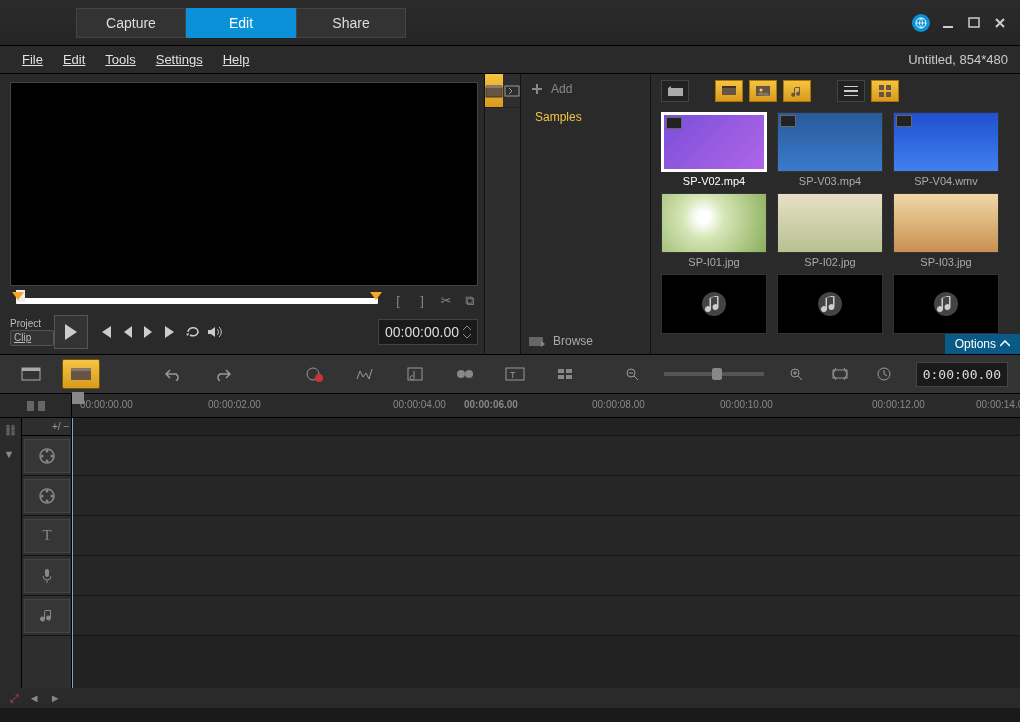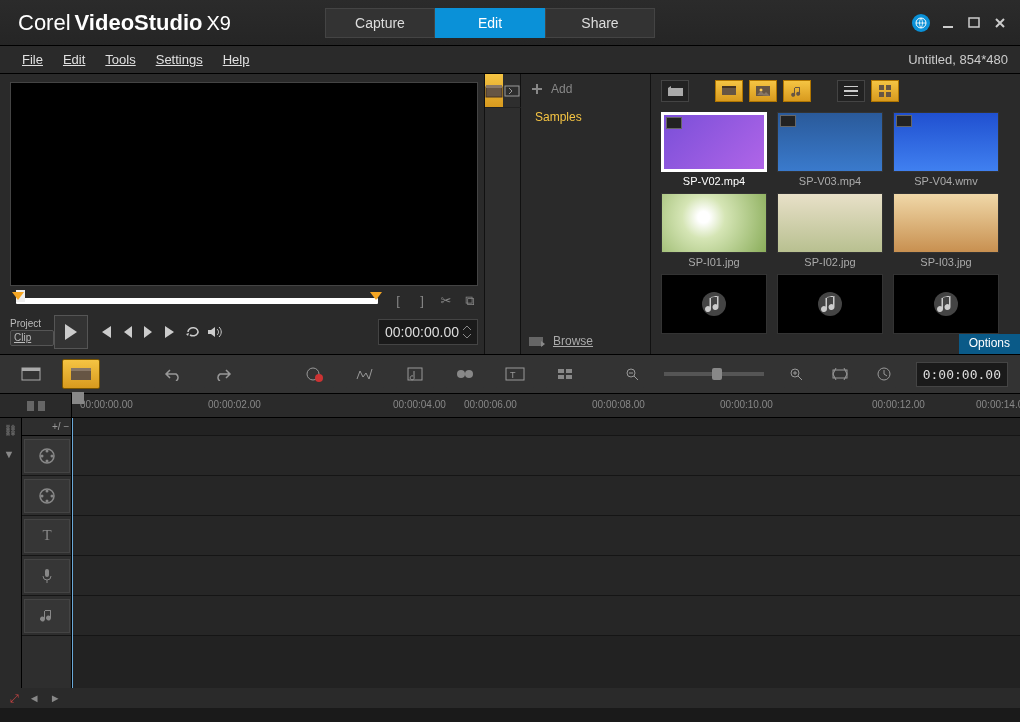--- a/index.html
+++ b/index.html
@@ -39,34 +39,34 @@
 .pctl { width:22px; height:30px; display:flex; align-items:center; justify-content:center; cursor:pointer; color:#ccc;}
 .timecode { margin-left:auto; background:#1a1a1a; border:1px solid #444; padding:4px 6px; font-family:monospace; font-size:14px; color:#ddd; display:flex; align-items:center; gap:4px;}
 
 .lib-col { flex:1; display:flex;}
 .lib-tabs { width:36px; background:#2e2e2e; display:flex; flex-direction:row; border-right:1px solid #111;}
 .ltab { height:34px; display:flex; align-items:center; justify-content:center; cursor:pointer; color:#999; border-bottom:1px solid #222;}
 .ltab.active { background:linear-gradient(#f5c443,#d89a1e); color:#fff;}
 .lib-side { width:130px; background:#2a2a2a; border-right:1px solid #111;}
 .add-row { height:30px; display:flex; align-items:center; gap:8px; padding:0 10px; color:#888; cursor:pointer;}
 .folder-item { padding:6px 14px; color:#f5c443; cursor:pointer;}
-.browse-row { position:absolute; bottom:0; width:130px; height:26px; display:flex; align-items:center; gap:8px; padding:0 8px; color:#aaa; cursor:pointer;text-decoration:underline;}
+.browse-row { position:absolute; bottom:0; width:130px; height:26px; display:flex; align-items:center; gap:8px; padding:0 8px; color:#aaa; cursor:pointer;}
 .lib-main { flex:1; display:flex; flex-direction:column; position:relative;}
 .lib-tools { height:34px; display:flex; align-items:center; gap:6px; padding:0 10px; background:#2a2a2a;}
 .tbtn { width:28px; height:22px; background:#222; border:1px solid #444; display:flex; align-items:center; justify-content:center; cursor:pointer; color:#ccc; font-size:11px;}
 .tbtn.g { background:linear-gradient(#f5c443,#d89a1e); border-color:#b07500; color:#654;}
 .gap { width:14px;}
 .thumbs { flex:1; overflow:hidden; padding:4px 8px; display:flex; flex-wrap:wrap; gap:6px; align-content:flex-start;}
 .thumb { width:110px; display:flex; flex-direction:column; align-items:center; cursor:pointer;}
 .thumb-img { width:106px; height:60px; background:#444; position:relative; border:1px solid #333;}
 .thumb.sel .thumb-img { border:3px solid #fff;}
 .badge { position:absolute; top:2px; left:2px; width:16px; height:12px; background:#222; border:1px solid #666;}
 .thumb-label { font-size:11px; color:#aaa; margin-top:3px; white-space:nowrap; overflow:hidden;}
 .thumb.sel .thumb-label { color:#fff;}
-.opt-btn { position:absolute; right:0; bottom:0; height:20px; background:#0a5a88; color:#fff; padding:2px 10px; font-size:12px; display:flex; align-items:center; gap:4px; cursor:pointer;flex-direction:column;}
+.opt-btn { position:absolute; right:0; bottom:0; height:20px; background:#0a5a88; color:#fff; padding:2px 10px; font-size:12px; display:flex; align-items:center; gap:4px; cursor:pointer;}
 
 .tl-toolbar { height:40px; background:#333; border-top:1px solid #000; border-bottom:1px solid #000; display:flex; align-items:center; padding:0 12px; gap:12px;}
 .tlbtn { width:38px; height:30px; display:flex; align-items:center; justify-content:center; cursor:pointer; color:#999; background:#333; border:1px solid #333; border-radius:2px; font-size:14px;}
 .tlbtn.on { background:linear-gradient(#f5c443,#d89a1e); border-color:#7a5500;}
 .tl-spacer { width:30px;}
 .zoom { flex:0 0 auto; display:flex; align-items:center; gap:20px; margin-left:auto;}
 .zoom-track { width:100px; height:4px; background:#555; position:relative;}
 .zoom-knob { position:absolute; top:-4px; left:48px; width:10px; height:12px; background:#888; border-radius:2px; cursor:pointer;}
 .timebox { background:#1a1a1a; border:1px solid #444; padding:4px 6px; font-family:monospace; color:#ddd; font-size:13px;}
 
@@ -96,25 +96,20 @@
 .thumb-img.i1 { background:radial-gradient(circle at 40% 40%,#fff 8%,#d5e5b5 30%,#8aad5a);}
 .thumb-img.i2 { background:linear-gradient(#e8e0c8,#b8c090);}
 .thumb-img.i3 { background:linear-gradient(#f0d8a8,#c89050);}
 .thumb-img.a { background:#000; display:flex; align-items:center; justify-content:center; color:#ccc; font-size:24px;}
 svg { display:block;}
 </style>
 </head>
 <body>
 
 <div class="titlebar">
-  <div class="logo">
-    <span class="brand">Corel</span>
-    <span class="product">VideoStudio</span>
-      <span class="ver">X9</span>
-  </div>
   <div class="tabs">
     <div class="tab">Capture</div>
     <div class="tab active">Edit</div>
     <div class="tab">Share</div>
   </div>
   <div class="win-controls">
     <div class="globe">
       <svg width="12" height="12" viewBox="0 0 12 12">
           <circle cx="6" cy="6" r="5" fill="none" stroke="#fff" stroke-width="1"></circle>
           <path d="M1 6h10M6 1c2 3 2 7 0 10M6 1c-2 3-2 7 0 10" stroke="#fff" stroke-width="0.8" fill="none"></path>
@@ -483,21 +478,21 @@
     <svg width="18" height="12">
         <rect x="0" y="1" width="7" height="10" fill="#666"></rect>
         <rect x="11" y="1" width="7" height="10" fill="#666"></rect>
       </svg>
   </div>
   <div class="ruler-scale" id="ruler">
     <div class="playhead"></div>
   <span class="rtick" style="left: 8px;">00:00:00.00</span>
       <span class="rtick" style="left: 136px;">00:00:02.00</span>
       <span class="rtick" style="left: 277px; padding-left: 44px;">00:00:04.00</span>
-      <span class="rtick" style="left: 392px;">00:00:06.00</span>
+      <span class="rtick" style="left: 392px; font-weight: bold;">00:00:06.00</span>
       <span class="rtick" style="left: 520px;">00:00:08.00</span>
       <span class="rtick" style="left: 648px;">00:00:10.00</span>
       <span class="rtick" style="left: 776px; margin-left: 24px;">00:00:12.00</span>
       <span class="rtick" style="left: 904px;">00:00:14.00</span>
     </div>
 </div>
 
 <div class="tracks">
   <div style="width:22px;background:#2a2a2a;border-right:1px solid #000" class="left-strip">
     <div class="lsicon">⛓</div>

